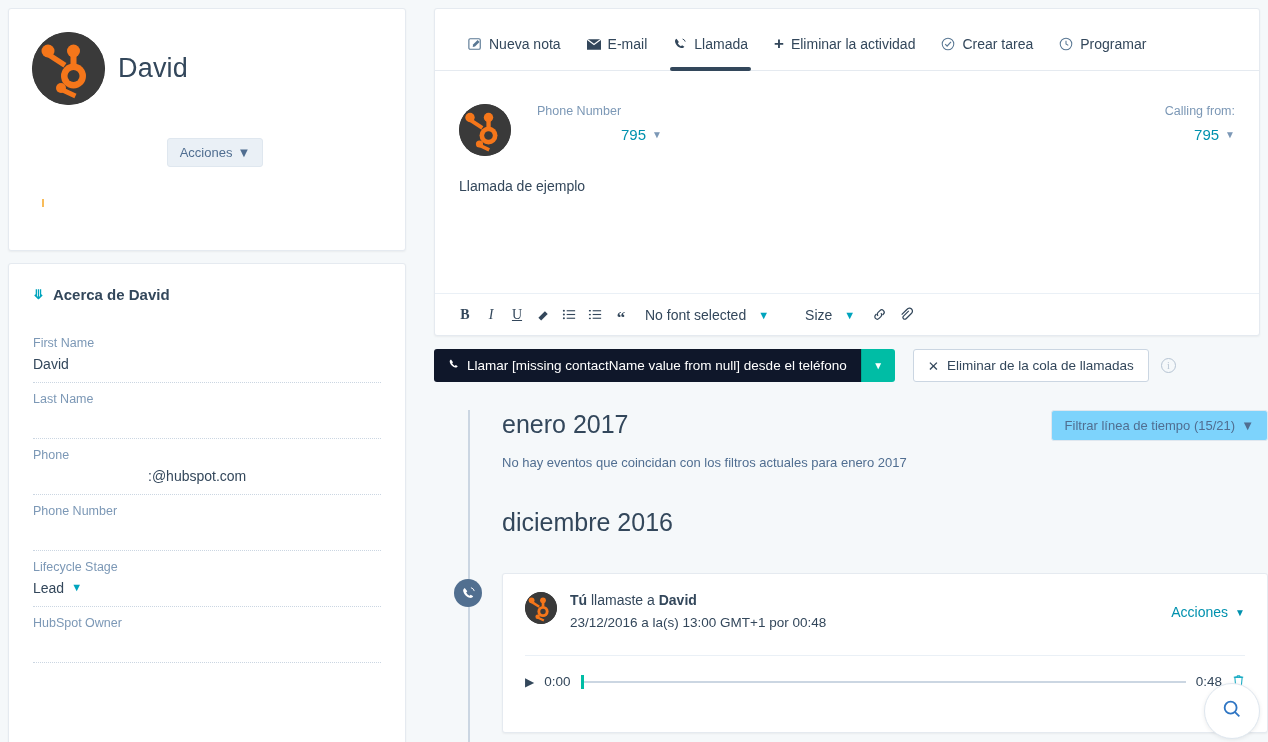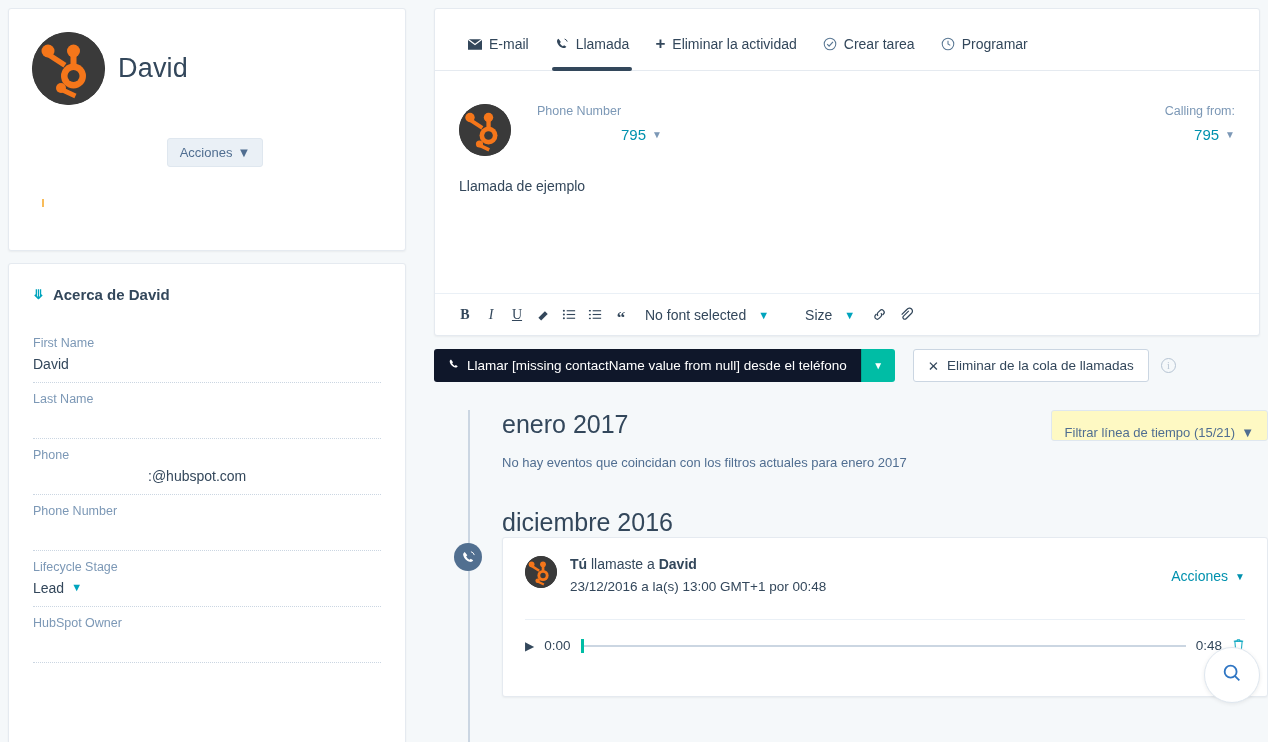--- a/index.html
+++ b/index.html
@@ -159,29 +159,29 @@
   
   .timeline { position: absolute; left: 468px; top: 410px; width: 800px; }
   .tl-rail {
     position: absolute; left: 0; top: 0; width: 2px; height: 332px;
     background: #cbd6e2;
   }
   .tl-inner { padding-left: 34px; position: relative; }
   .tl-month-head { display: flex; align-items: flex-start; justify-content: space-between; }
   .tl-month { font-size: 25px; font-weight: 400; color: #33475b; }
   .filter-btn {
-    background: #fef9c3; border: 1px solid #dfe7ef; border-radius: 3px;
+    background: #7dd3fc; border: 1px solid #dfe7ef; border-radius: 3px;
     height: 31px; padding: 0 13px; font-size: 13px; color: #506e91;
-    display: flex; align-items: flex-end; gap: 6px; cursor: pointer;
+    display: flex; align-items: center; gap: 6px; cursor: pointer;
     font-family: inherit; white-space: nowrap;
   }
   .tl-empty { font-size: 13px; color: #506e91; margin-top: 14px; }
   .tl-month2 { font-size: 25px; margin-top: 38px; color: #33475b; }
 
-  .event-wrap { position: relative; }
+  .event-wrap { position: relative; margin-top: 36px; }
   .event-dot {
     position: absolute; left: -48px; top: 6px;
     width: 28px; height: 28px; border-radius: 50%;
     background: #516f90; color: #fff;
     display: flex; align-items: center; justify-content: center;
   }
   .event-card {
     background: #fff; border: 1px solid #e5eaf0; border-radius: 3px;
     box-shadow: 0 1px 2px rgba(0,0,0,0.05);
     padding: 18px 22px 0 22px; height: 160px;
@@ -290,20 +290,29 @@
         </div>
 
       </div>
     </div>
   </div>
 
   <div class="right-col">
     <div class="composer">
 
       <div class="tabs">
+        <div class="tab">
+          <span class="tab-ico">
+            <svg width="14" height="14" viewBox="0 0 16 16">
+                <rect x="1" y="2" width="13" height="12" rx="1.5" fill="none" stroke="#5a7894" stroke-width="1.3"></rect>
+                <path d="M11 3.5l2.2 2.2-5.2 5.2-2.6.4.4-2.6z" fill="#5a7894"></path>
+              </svg>
+          </span>
+          <span>Nueva nota</span>
+        </div>
         <div class="tab">
           <span class="tab-ico">
             <svg width="14" height="11" viewBox="0 0 16 12">
                 <rect x="0" y="0" width="16" height="12" fill="#33475b"></rect>
                 <path d="M0 0l8 6 8-6" fill="none" stroke="#fff" stroke-width="1.4"></path>
               </svg>
           </span>
           <span>E-mail</span>
         </div>
         <div class="tab active">

